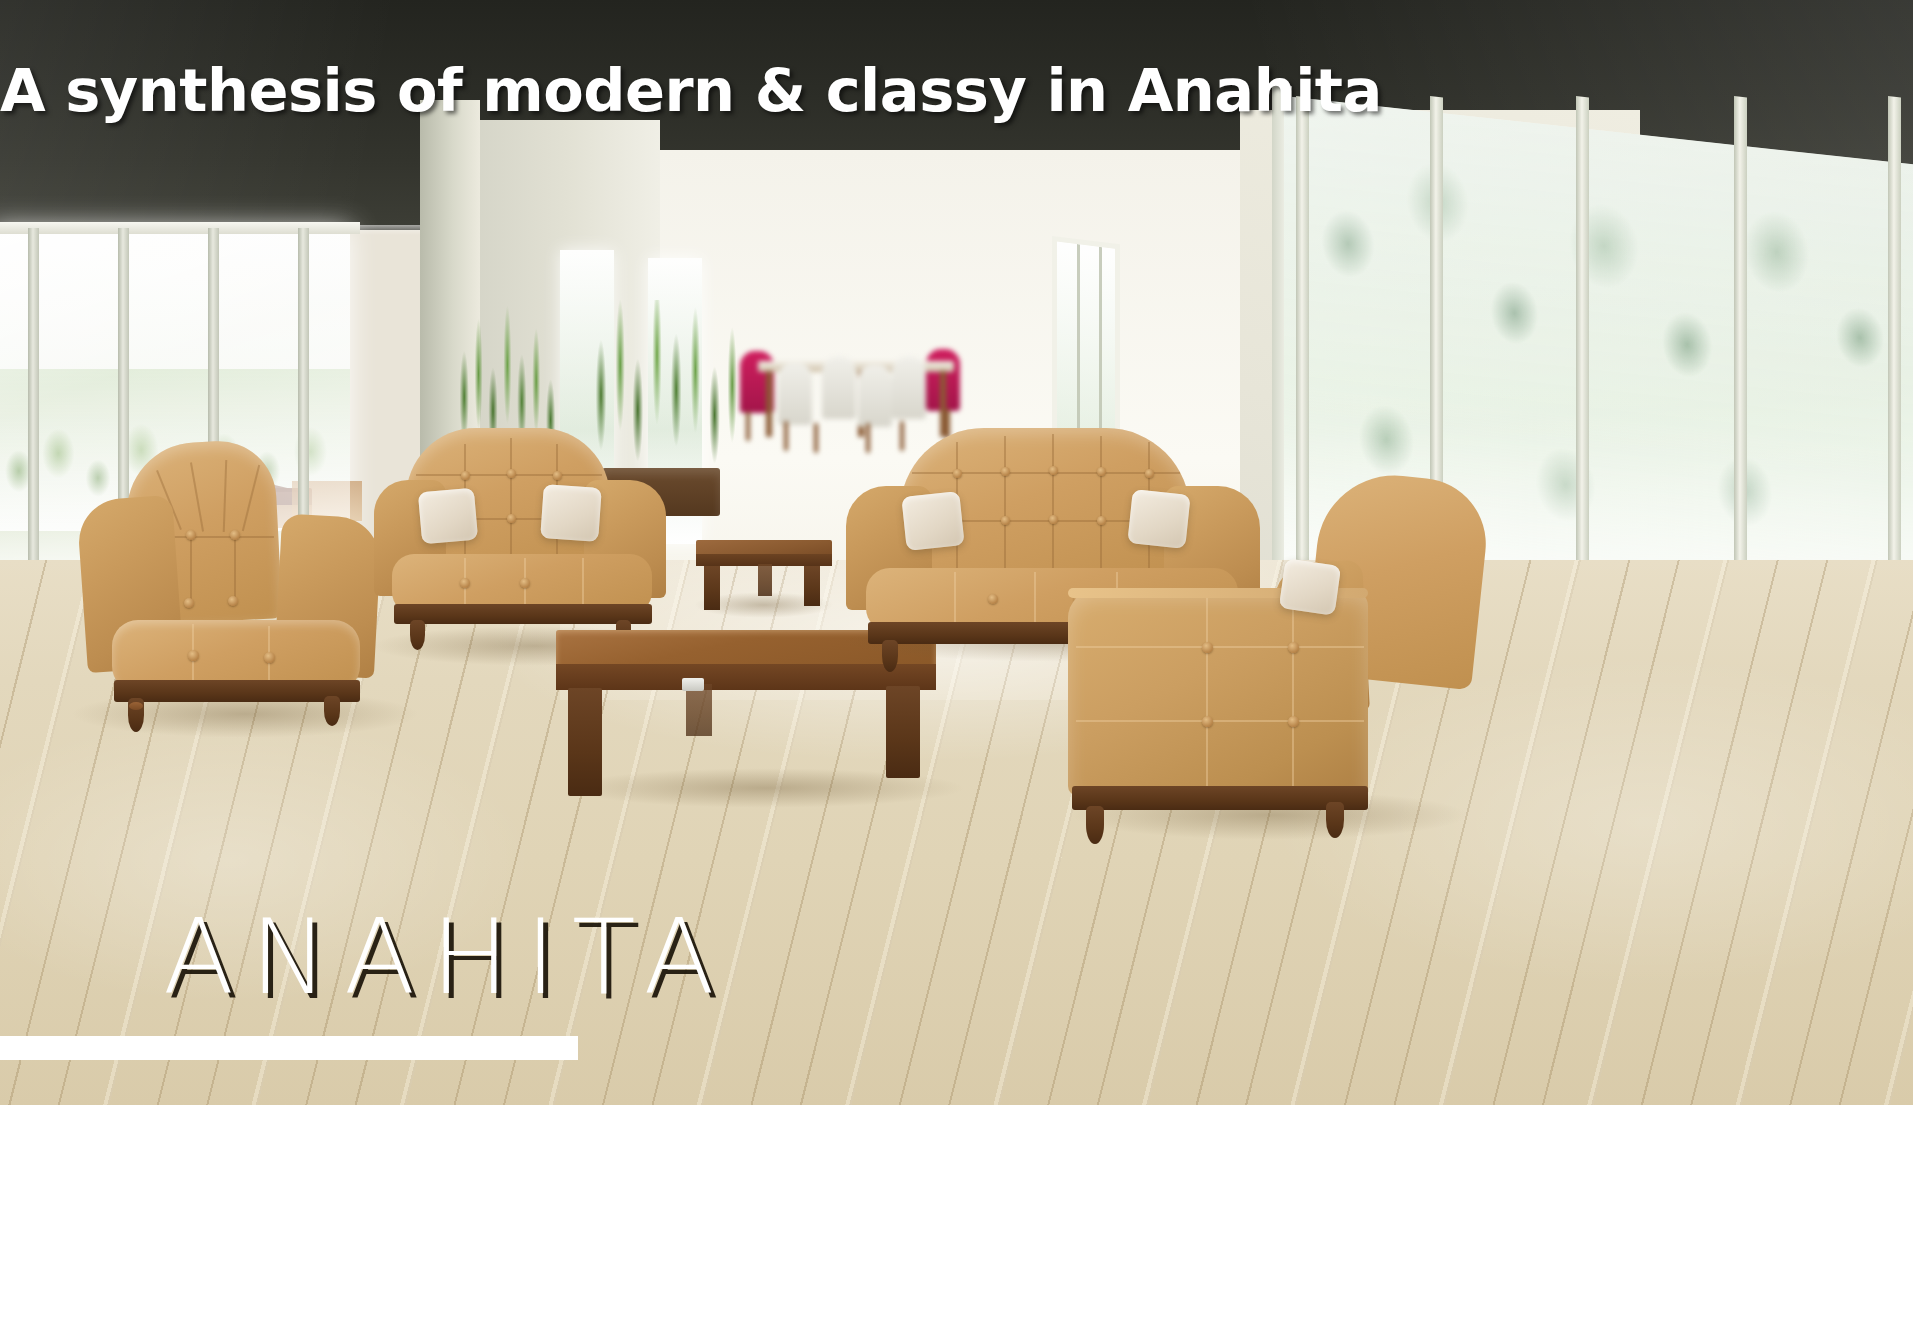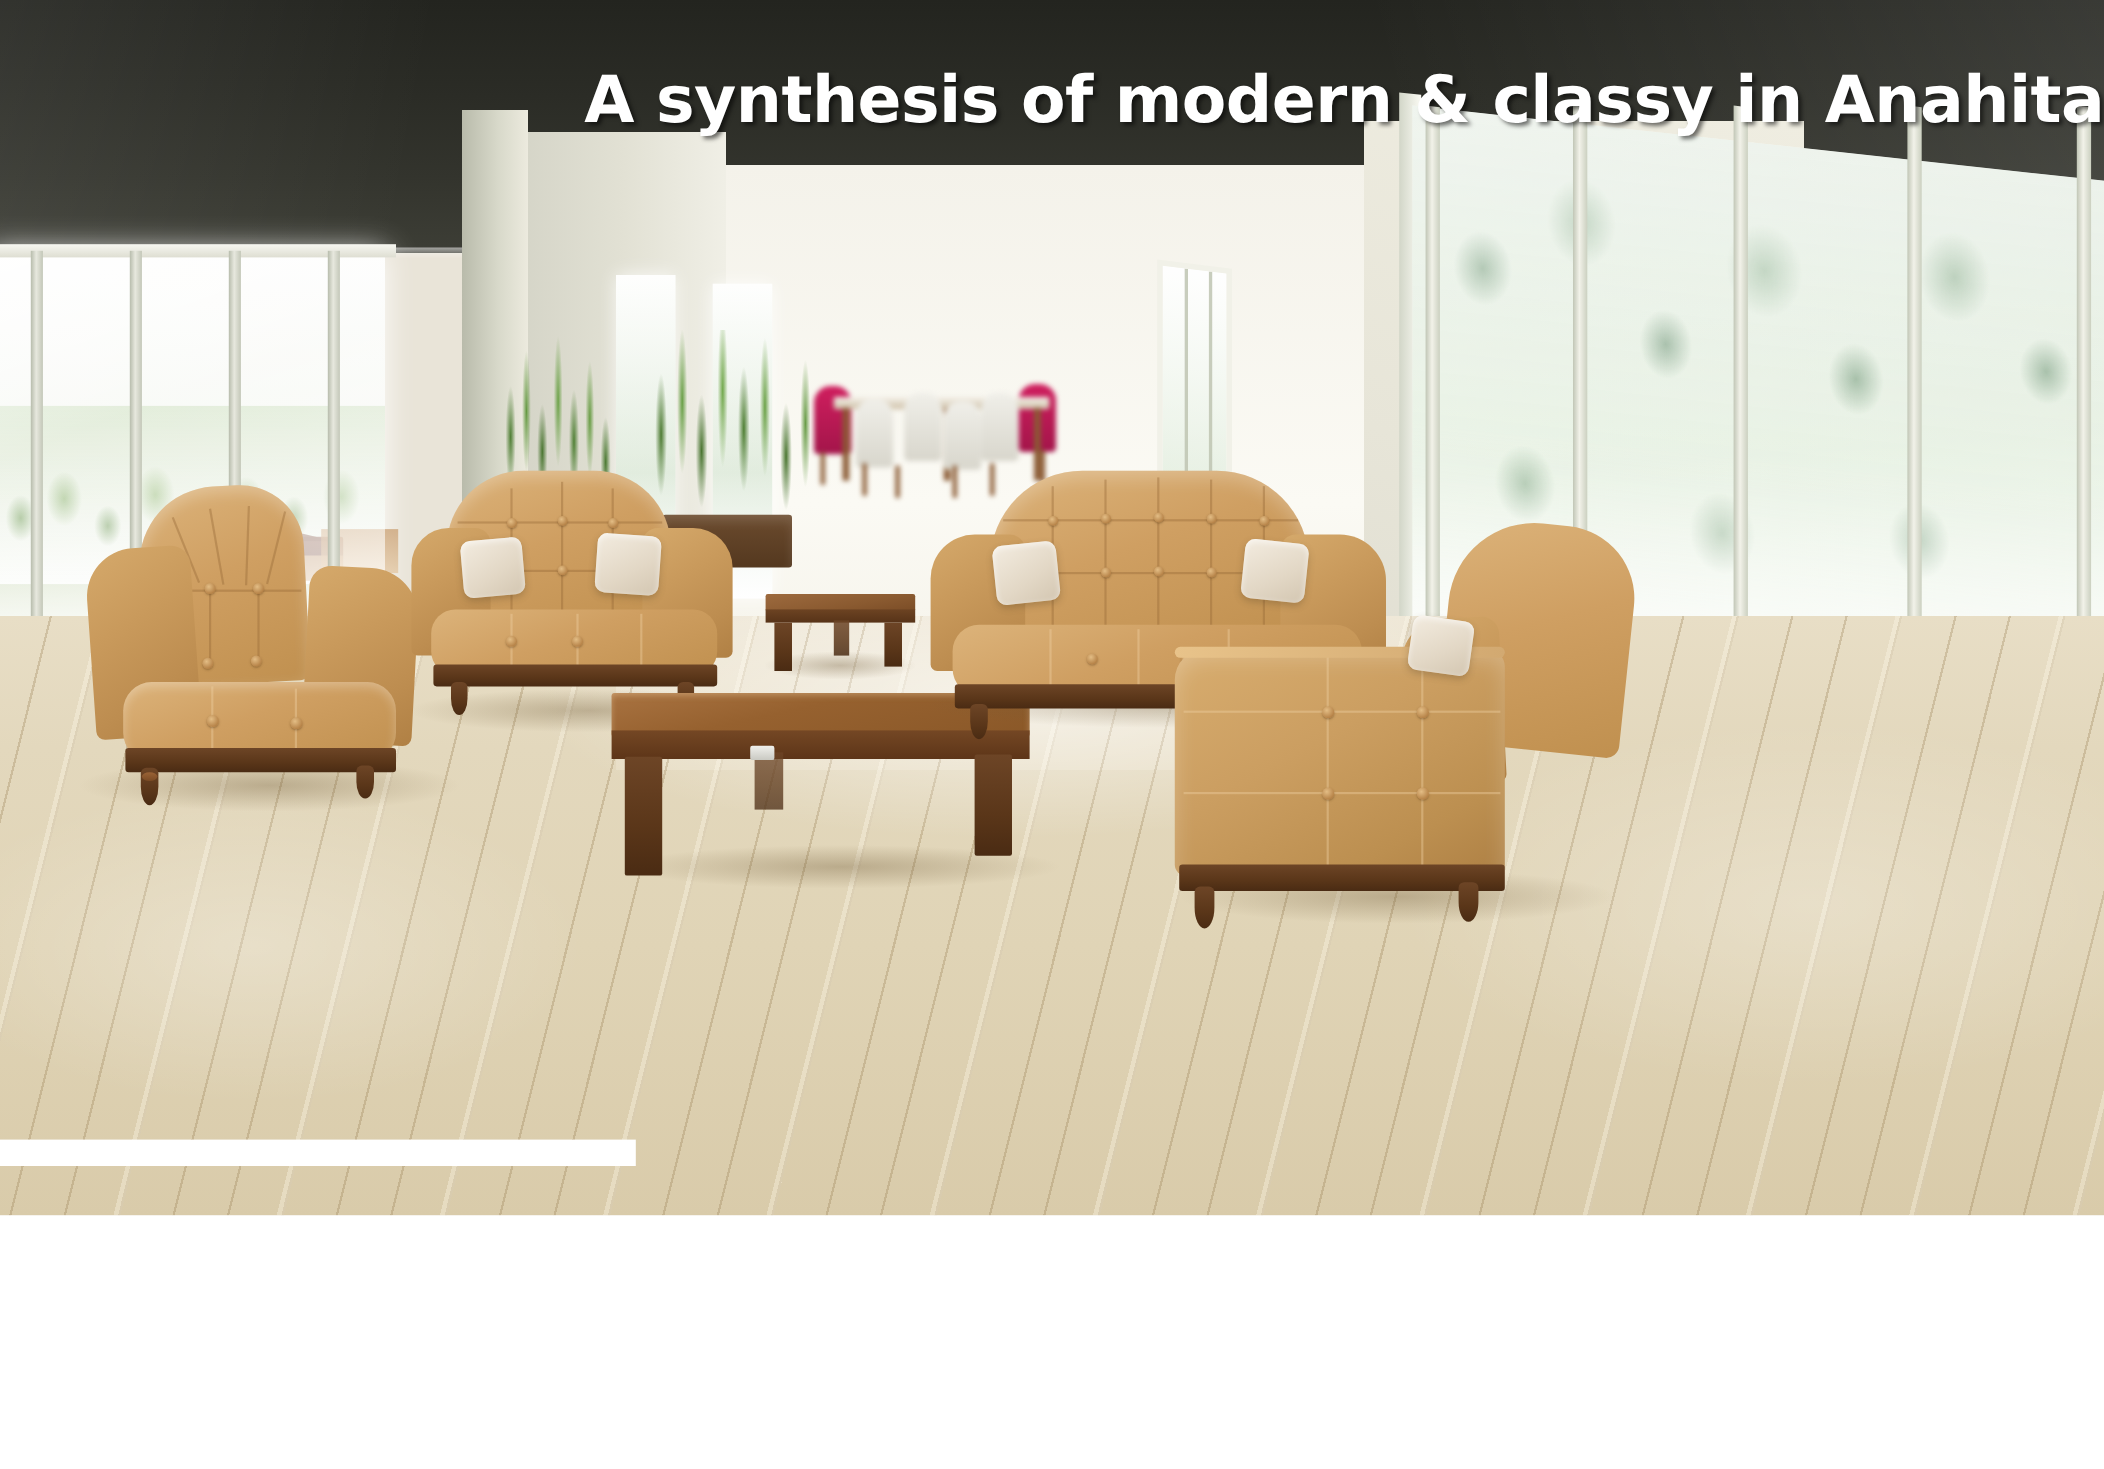--- a/index.html
+++ b/index.html
@@ -162,21 +162,21 @@
   .shadow{position:absolute;border-radius:50%;
     background:radial-gradient(ellipse at center,rgba(110,88,52,.34),rgba(110,88,52,0) 70%);}
 
   
   .logo{position:absolute;left:163px;top:905px;font-size:104px;letter-spacing:16px;
     font-weight:300;color:#ffffff;font-family:"DejaVu Sans",sans-serif;
     text-shadow:5px 5px 0 rgba(25,18,8,.92);line-height:1;white-space:nowrap;}
   .logo-bar{position:absolute;left:0;top:1036px;width:578px;height:24px;background:#ffffff;}
 
   
-  .headline{position:absolute;left:0;top:56px;width:1913px;text-align:right;
+  .headline{position:absolute;left:0;top:56px;width:1913px;text-align:left;
     font-family:"DejaVu Sans",sans-serif;font-weight:700;font-size:59px;color:#ffffff;
     letter-spacing:-.5px;text-shadow:3px 3px 4px rgba(0,0,0,.55);}
 
   
   .footer{position:absolute;left:0;top:1105px;width:1913px;height:230px;background:#ffffff;}
 </style>
 </head>
 <body>
 
 <div class="poster">
@@ -448,20 +448,21 @@
 
       <div class="pillow" style="left:226px;top:92px;width:56px;height:50px;transform:rotate(8deg);"></div>
 
       <div class="wood" style="position:absolute;left:16px;top:316px;width:296px;height:24px;border-radius:3px;"></div>
       <div class="wood" style="position:absolute;left:30px;top:336px;width:18px;height:38px;border-radius:5px 5px 50% 50%;"></div>
       <div class="wood" style="position:absolute;left:270px;top:332px;width:18px;height:36px;border-radius:5px 5px 50% 50%;"></div>
     </div>
 
     <div class="headline">A synthesis of modern &amp; classy in Anahita</div>
 
+    <div class="logo">ANAHITA</div>
   </div>
 
   <div class="logo-bar"></div>
 
   <div class="footer">
     
 
     
 
     

